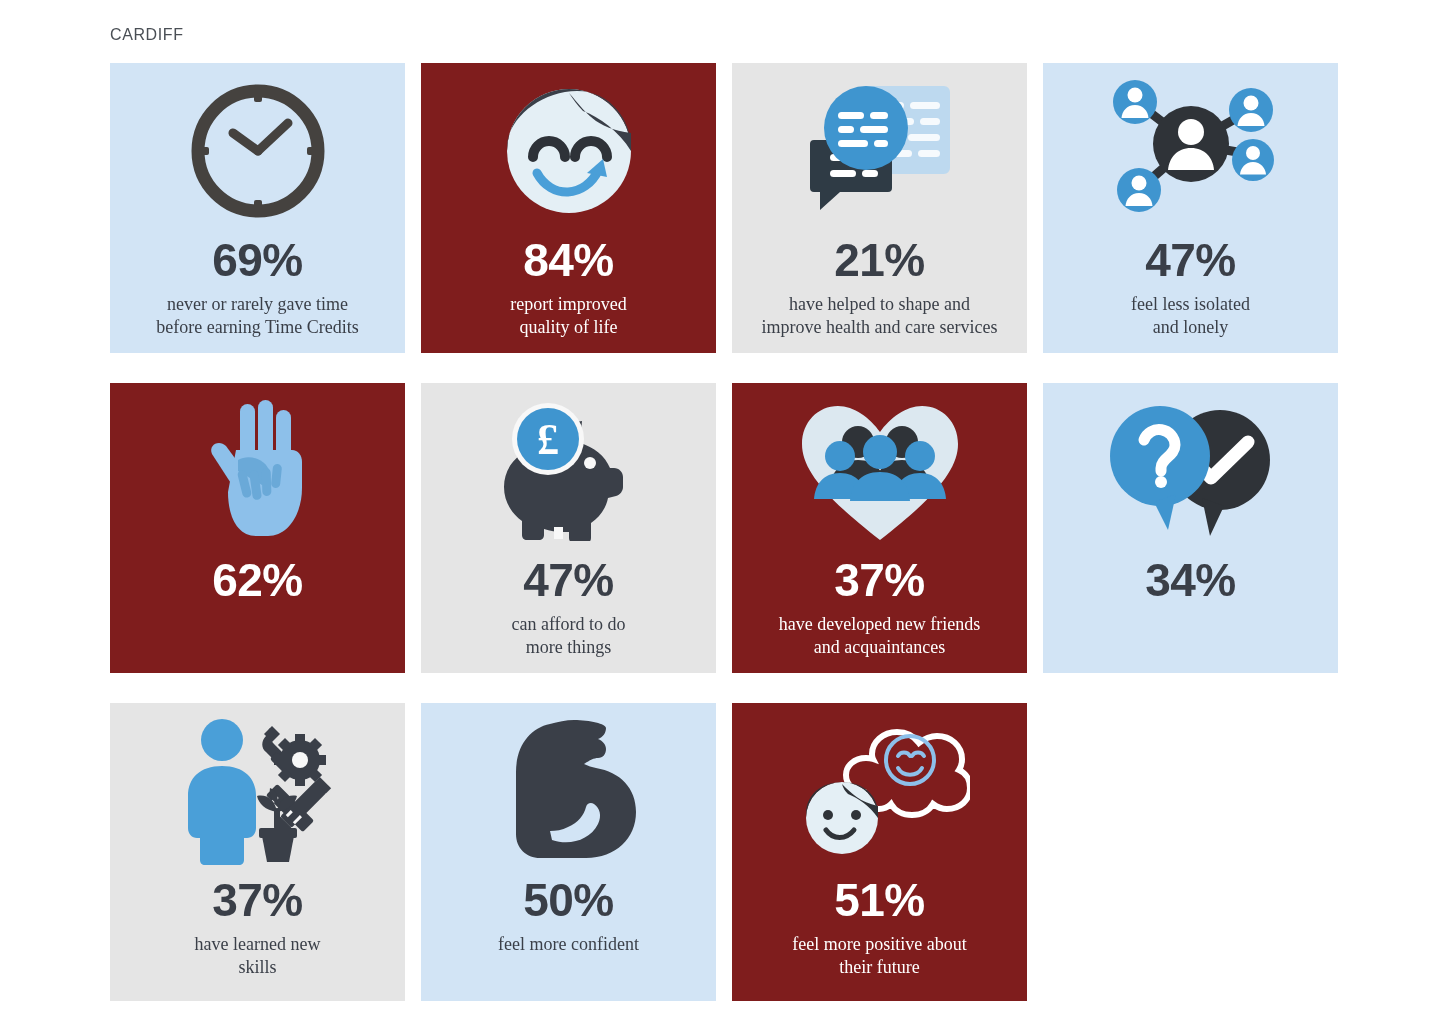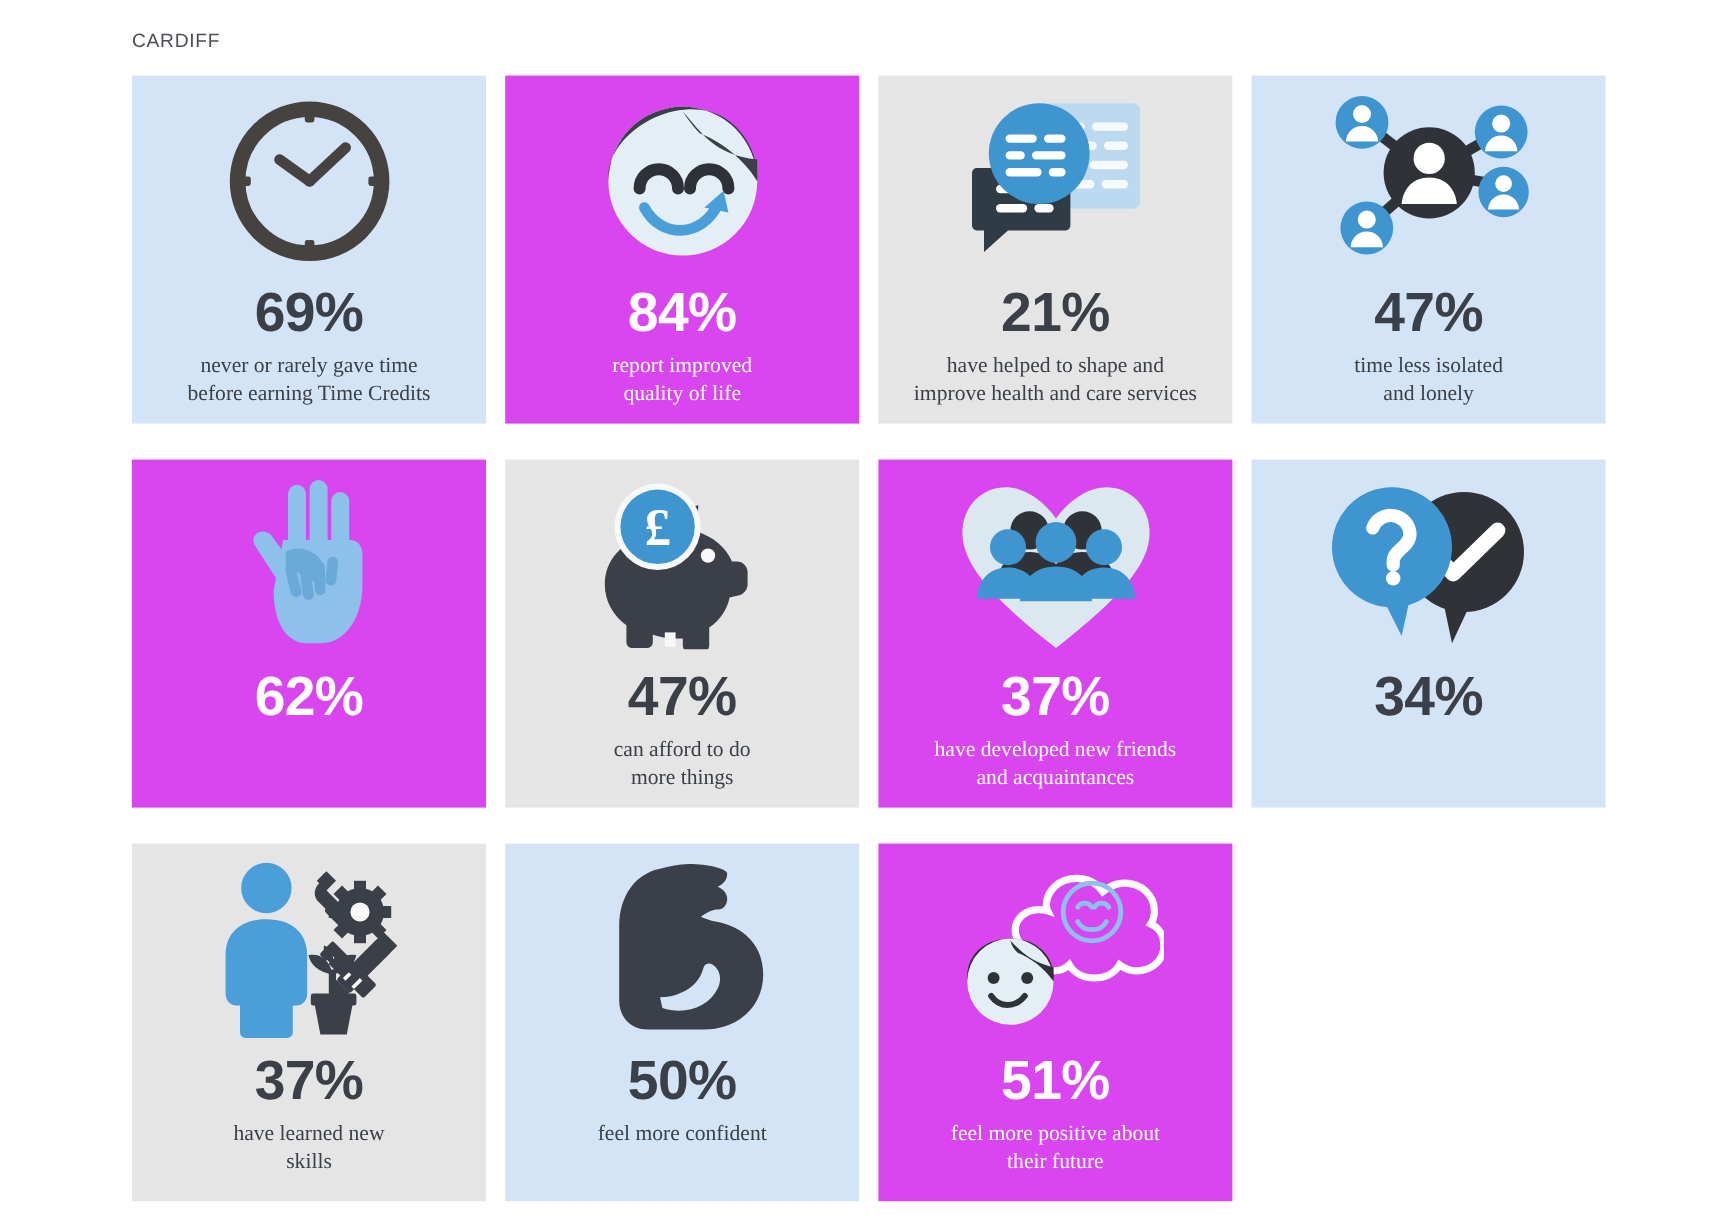--- a/index.html
+++ b/index.html
@@ -42,21 +42,21 @@
   .card {
     position: relative;
     display: flex;
     flex-direction: column;
     align-items: center;
     justify-content: flex-start;
     overflow: hidden;
     box-sizing: border-box;
   }
   .card.bg-blue   { background: #d2e4f5; }
-  .card.bg-grey   { background: #d946ef; }
+  .card.bg-grey   { background: #7f1d1d; }
   .card.bg-white  { background: #e5e5e5; }
 
   .icon-wrap {
     height: 172px;
     width: 100%;
     display: flex;
     align-items: center;
     justify-content: center;
     padding-top: 4px;
     box-sizing: border-box;
@@ -194,21 +194,21 @@
             <path d="M152 84 c-7.5 0 -12.5 6 -13 12.5 h26 c-0.5 -6.5 -5.5 -12.5 -13 -12.5 z" fill="#ffffff"></path>
           </g>
           <g>
             <circle cx="38" cy="112" r="22" fill="#3f95cf"></circle>
             <circle cx="38" cy="105" r="7.5" fill="#ffffff"></circle>
             <path d="M38 115 c-8 0 -13 6 -13.5 13 h27 c-0.5 -7 -5.5 -13 -13.5 -13 z" fill="#ffffff"></path>
           </g>
         </svg>
       </div>
       <div class="pct">47%</div>
-      <div class="caption">time less isolated
+      <div class="caption">feel less isolated
 and lonely</div>
     </div>
 
     <div class="card bg-grey txt-light">
       <div class="icon-wrap">
         <svg width="124" height="146" viewBox="0 0 124 146">
 
           <g fill="#8dc0ea">
             <rect x="44" y="6" width="15" height="66" rx="7.5"></rect>
             <rect x="62" y="2" width="15" height="70" rx="7.5"></rect>

